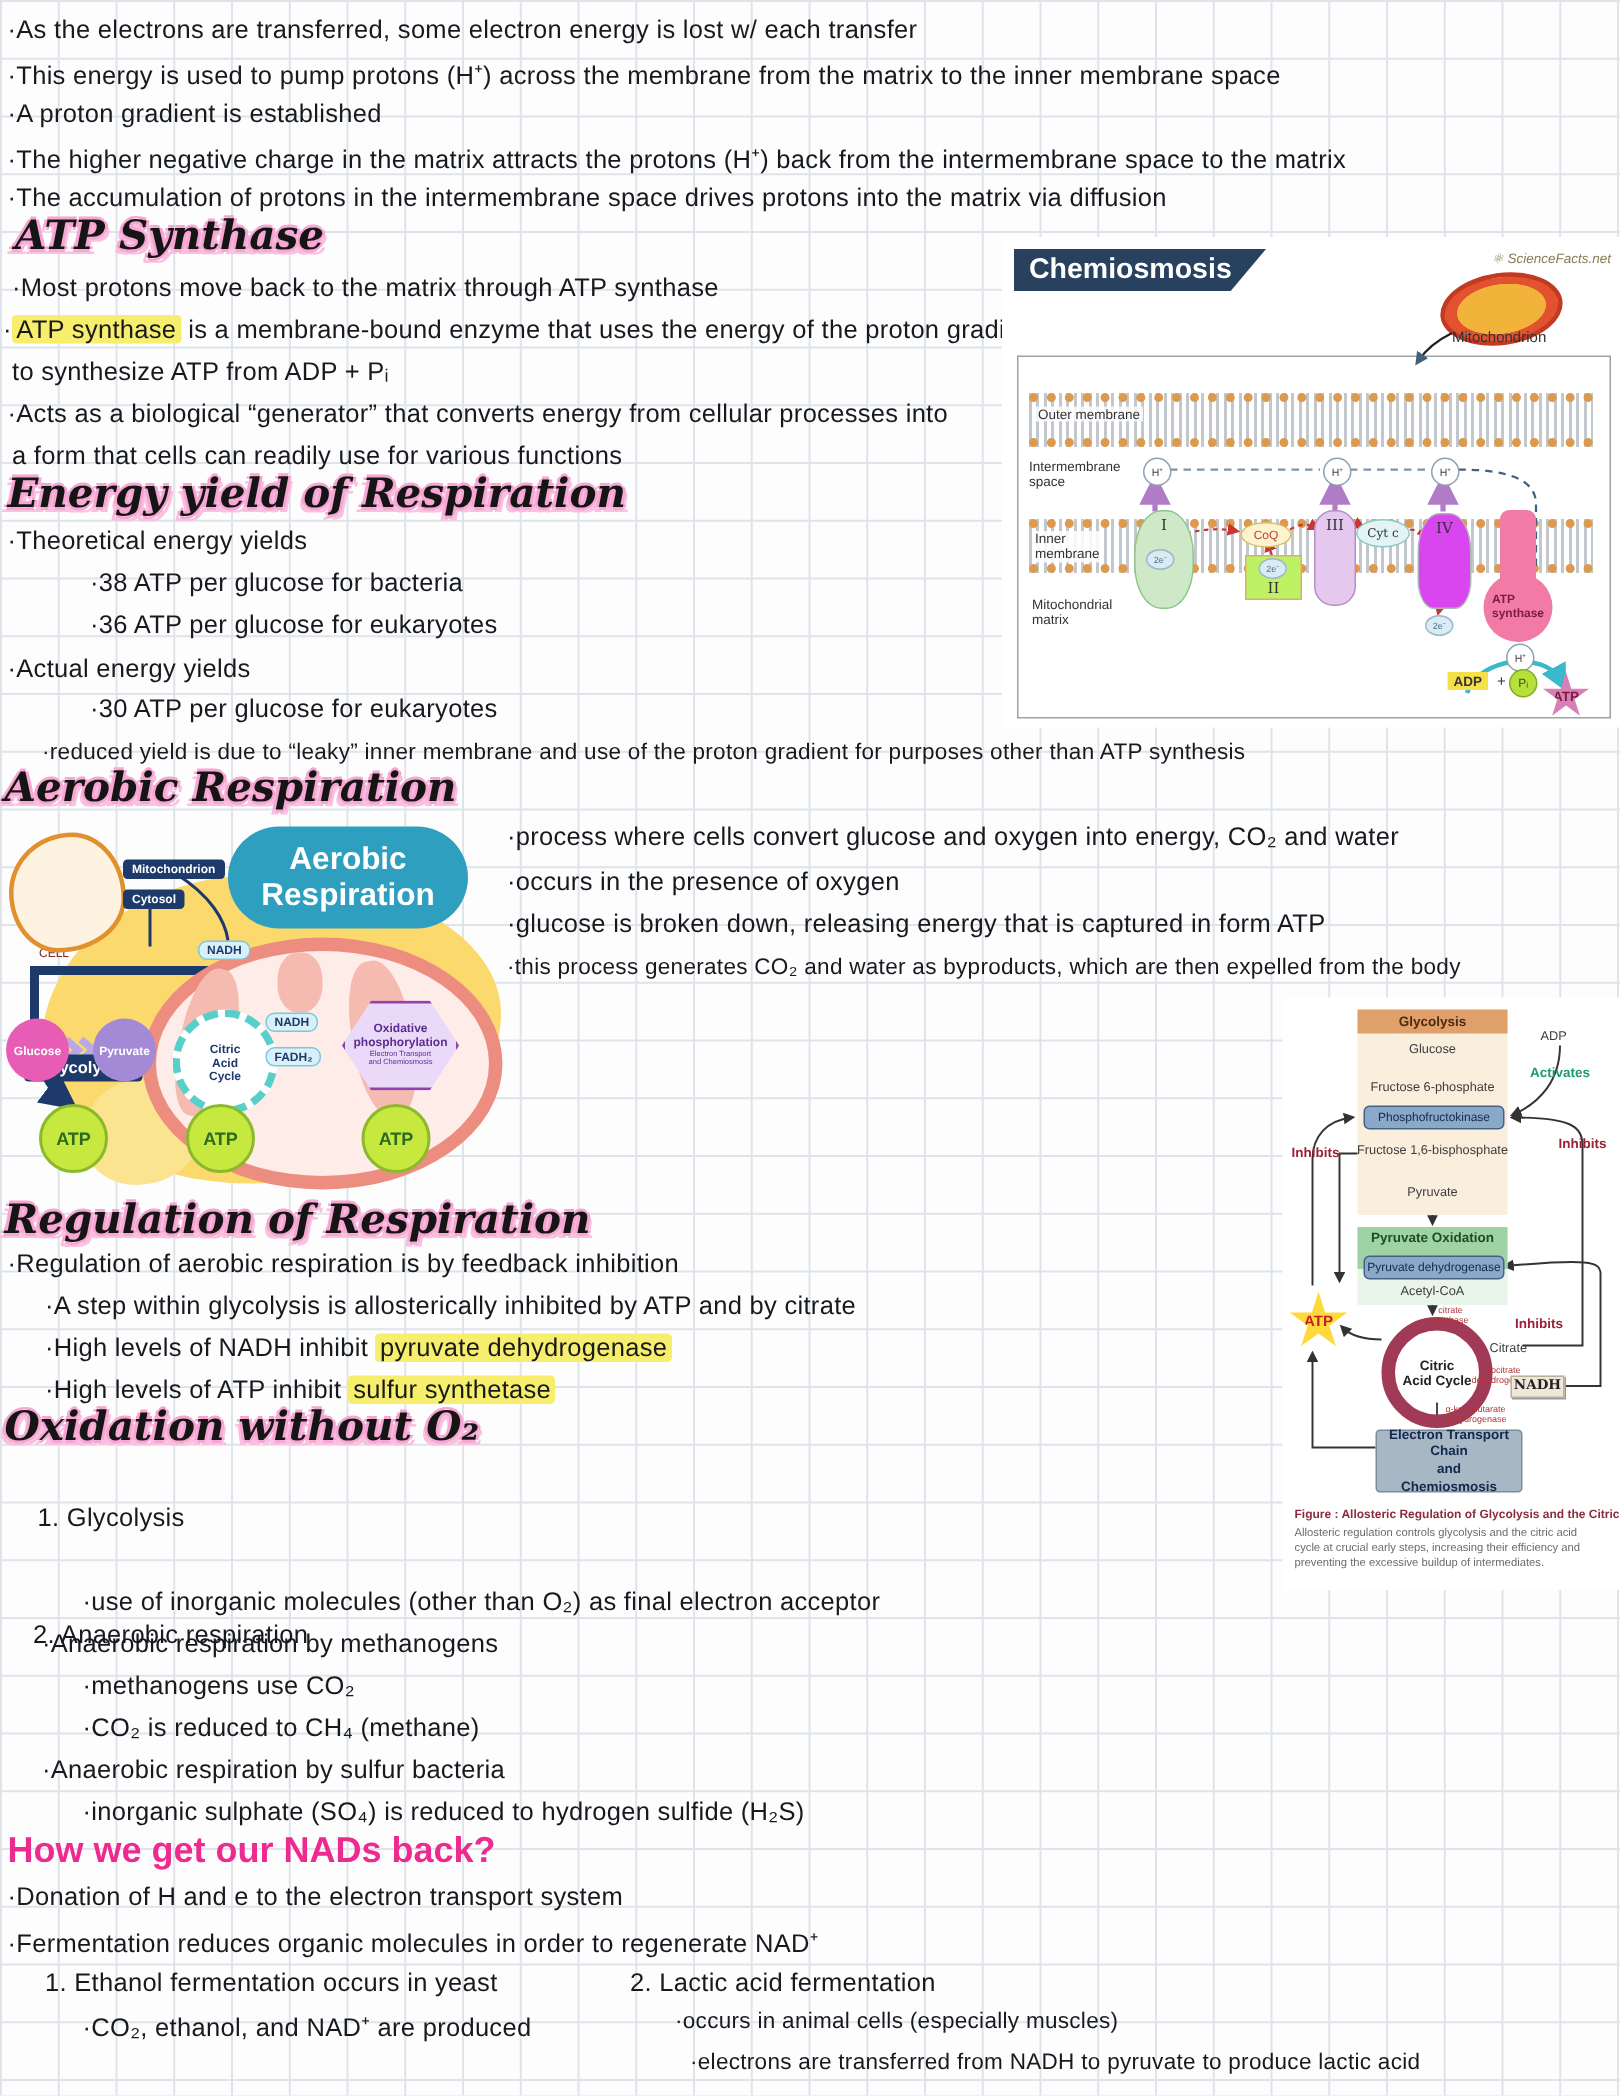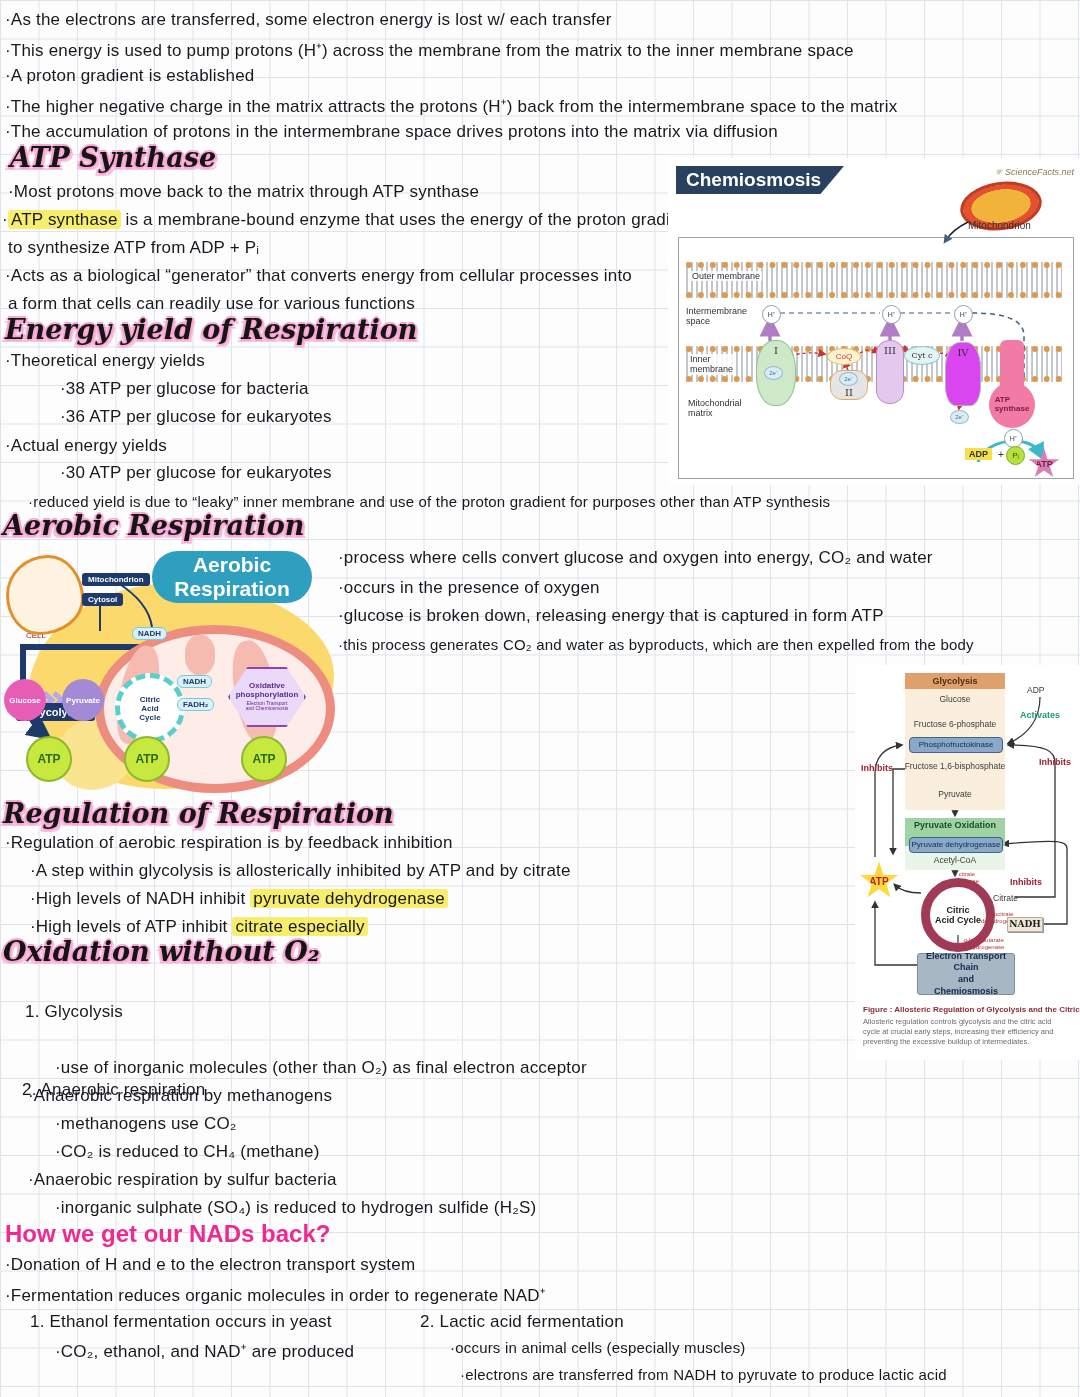--- a/index.html
+++ b/index.html
@@ -118,21 +118,21 @@
   <div class="heading" style="left:3px;top:512px">Aerobic Respiration</div>
   <div class="hw" style="left:338px;top:548px">·process where cells convert glucose and oxygen into energy, CO₂ and water</div>
   <div class="hw" style="left:338px;top:578px">·occurs in the presence of oxygen</div>
   <div class="hw" style="left:338px;top:606px">·glucose is broken down, releasing energy that is captured in form ATP</div>
   <div class="hw sm" style="left:338px;top:636px">·this process generates CO₂ and water as byproducts, which are then expelled from the body</div>
 
   <div class="heading" style="left:3px;top:800px">Regulation of Respiration</div>
   <div class="hw" style="left:5px;top:833px">·Regulation of aerobic respiration is by feedback inhibition</div>
   <div class="hw" style="left:30px;top:861px">·A step within glycolysis is allosterically inhibited by ATP and by citrate</div>
   <div class="hw" style="left:30px;top:889px"><span>·High levels of NADH inhibit </span><span class="hl-y">pyruvate dehydrogenase</span></div>
-  <div class="hw" style="left:30px;top:917px"><span>·High levels of ATP inhibit </span><span class="hl-y">citrate especially</span></div>
+  <div class="hw" style="left:30px;top:917px"><span>·High levels of ATP inhibit </span><span class="hl-y">sulfur synthetase</span></div>
 
   <div class="heading" style="left:3px;top:938px">Oxidation without O₂</div>
   <div class="hw" style="left:25px;top:1002px">1. Glycolysis</div>
   <div class="hw" style="left:22px;top:1080px">2. Anaerobic respiration</div>
   <div class="hw" style="left:55px;top:1058px">·use of inorganic molecules (other than O₂) as final electron acceptor</div>
   <div class="hw" style="left:28px;top:1086px">·Anaerobic respiration by methanogens</div>
   <div class="hw" style="left:55px;top:1114px">·methanogens use CO₂</div>
   <div class="hw" style="left:55px;top:1142px">·CO₂ is reduced to CH₄ (methane)</div>
   <div class="hw" style="left:28px;top:1170px">·Anaerobic respiration by sulfur bacteria</div>
   <div class="hw" style="left:55px;top:1198px">·inorganic sulphate (SO₄) is reduced to hydrogen sulfide (H₂S)</div>
@@ -164,21 +164,21 @@
     <div class="hcirc" style="left:286px;top:147px">H⁺</div>
 
     <div class="membrane" style="left:18px;top:188px;width:376px"></div>
     <div class="dlabel" style="left:20px;top:196px;background:rgba(255,255,255,.85);padding:0 2px">Inner
 membrane</div>
     <div class="dlabel" style="left:20px;top:240px">Mitochondrial
 matrix</div>
 
     <div class="cx" style="left:88px;top:182px;width:38px;height:60px;background:#cde9c7;border:1px solid #8fc48a;border-radius:45%;padding-top:4px">I</div>
     <div class="ecirc" style="left:96px;top:208px">2e⁻</div>
-    <div class="cx" style="left:162px;top:212px;width:36px;height:27px;background:#e5e5e5;border:1px solid #d8b06a;border-radius:12px;align-items:flex-end;padding-bottom:1px">II</div>
+    <div class="cx" style="left:162px;top:212px;width:36px;height:27px;background:#bef264;border:1px solid #d8b06a;border-radius:0;align-items:flex-end;padding-bottom:1px">II</div>
     <div class="ecirc" style="left:171px;top:214px">2e⁻</div>
     <div class="cx" style="left:159px;top:190px;width:32px;height:15px;background:#fdf3cf;border:1px solid #d8c06a;border-radius:50%;color:#c34040;font-family:'Liberation Sans',sans-serif;font-size:8px;align-items:center">CoQ</div>
     <div class="cx" style="left:208px;top:182px;width:26px;height:58px;background:#e5c8ee;border:1px solid #b98cc9;border-radius:13px;padding-top:4px">III</div>
     <div class="cx" style="left:236px;top:188px;width:34px;height:17px;background:#e2f4f4;border:1px solid #8fc8c8;border-radius:50%;font-size:8px;align-items:center">Cyt c</div>
     <div class="cx" style="left:277px;top:184px;width:34px;height:58px;background:#d946ef;border:1px solid #b2b2bc;border-radius:40% 40% 30% 30%;padding-top:4px">IV</div>
     <div class="ecirc" style="left:282px;top:252px">2e⁻</div>
 
     <div style="position:absolute;left:332px;top:182px;width:24px;height:52px;background:#f27ba6;border-radius:6px;z-index:4"></div>
     <div class="cx" style="left:321px;top:224px;width:46px;height:46px;background:#f27ba6;border-radius:50%;color:#7c1b3e;font-family:'Liberation Sans',sans-serif;font-size:8px;font-weight:bold;align-items:center;white-space:pre-line;line-height:1.1;z-index:4">ATP
 synthase</div>
@@ -226,21 +226,21 @@
     <div class="blob" style="left:28px;top:48px;width:306px;height:206px"></div>
     <div class="blob" style="left:55px;top:185px;width:80px;height:70px;background:#fbe48f"></div>
 
     <div class="cell-blob" style="left:6px;top:20px;width:72px;height:74px"></div>
     <div class="nucleus" style="left:26px;top:38px;width:26px;height:26px"></div>
     <div style="position:absolute;left:26px;top:96px;font-size:8px;font-weight:normal;color:#7a2a1e">CELL</div>
 
     <div class="chip-navy" style="left:82px;top:38px">Mitochondrion</div>
     <div class="chip-navy" style="left:82px;top:58px">Cytosol</div>
 
-    <div class="aer-title" style="left:152px;top:16px;width:160px;height:52px;white-space:pre-line">Aerobic
+    <div class="aer-title" style="left:152px;top:16px;width:160px;height:68px;white-space:pre-line">Aerobic
 Respiration</div>
 
     <div class="mito-big" style="left:95px;top:90px;width:222px;height:150px"></div>
     <div class="crista" style="left:120px;top:110px;width:36px;height:100px;transform:rotate(12deg)"></div>
     <div class="crista" style="left:235px;top:105px;width:40px;height:105px;transform:rotate(-10deg)"></div>
     <div class="crista" style="left:185px;top:100px;width:30px;height:40px"></div>
 
     <svg width="336" height="258" viewBox="0 0 336 258">
       <defs>
         <marker id="mnav2" markerWidth="5" markerHeight="5" refX="3" refY="2.5" orient="auto">

